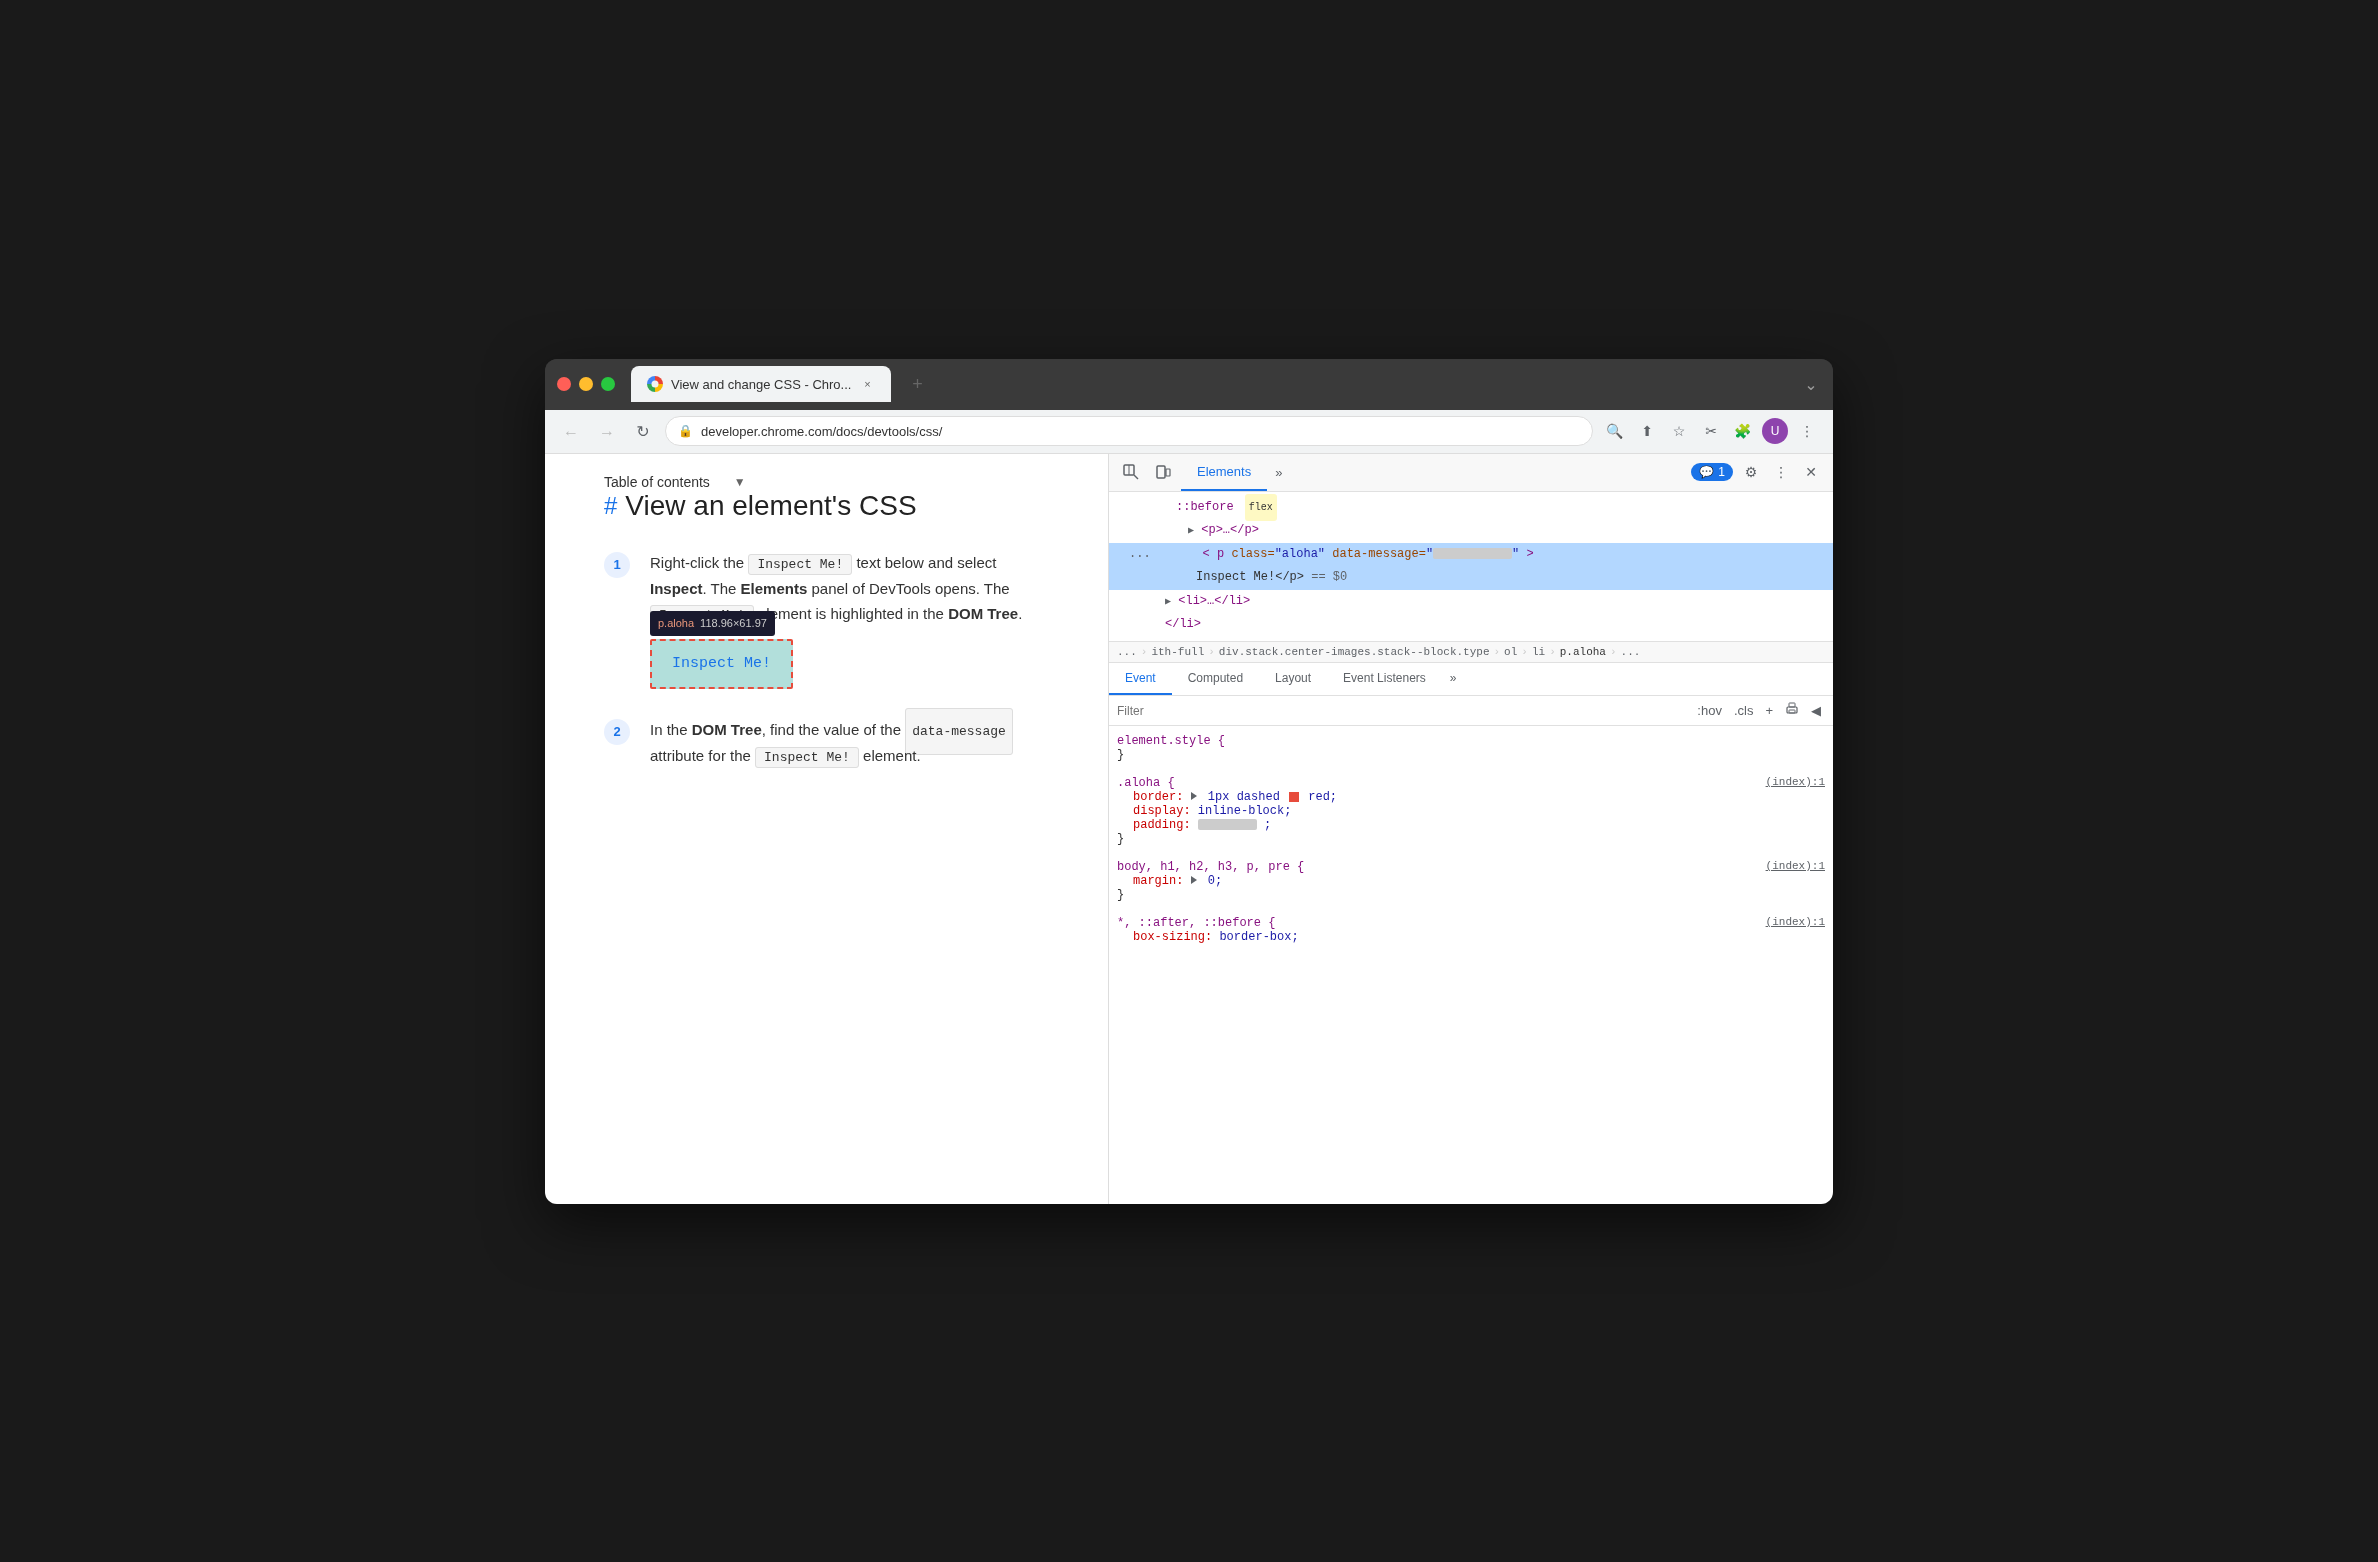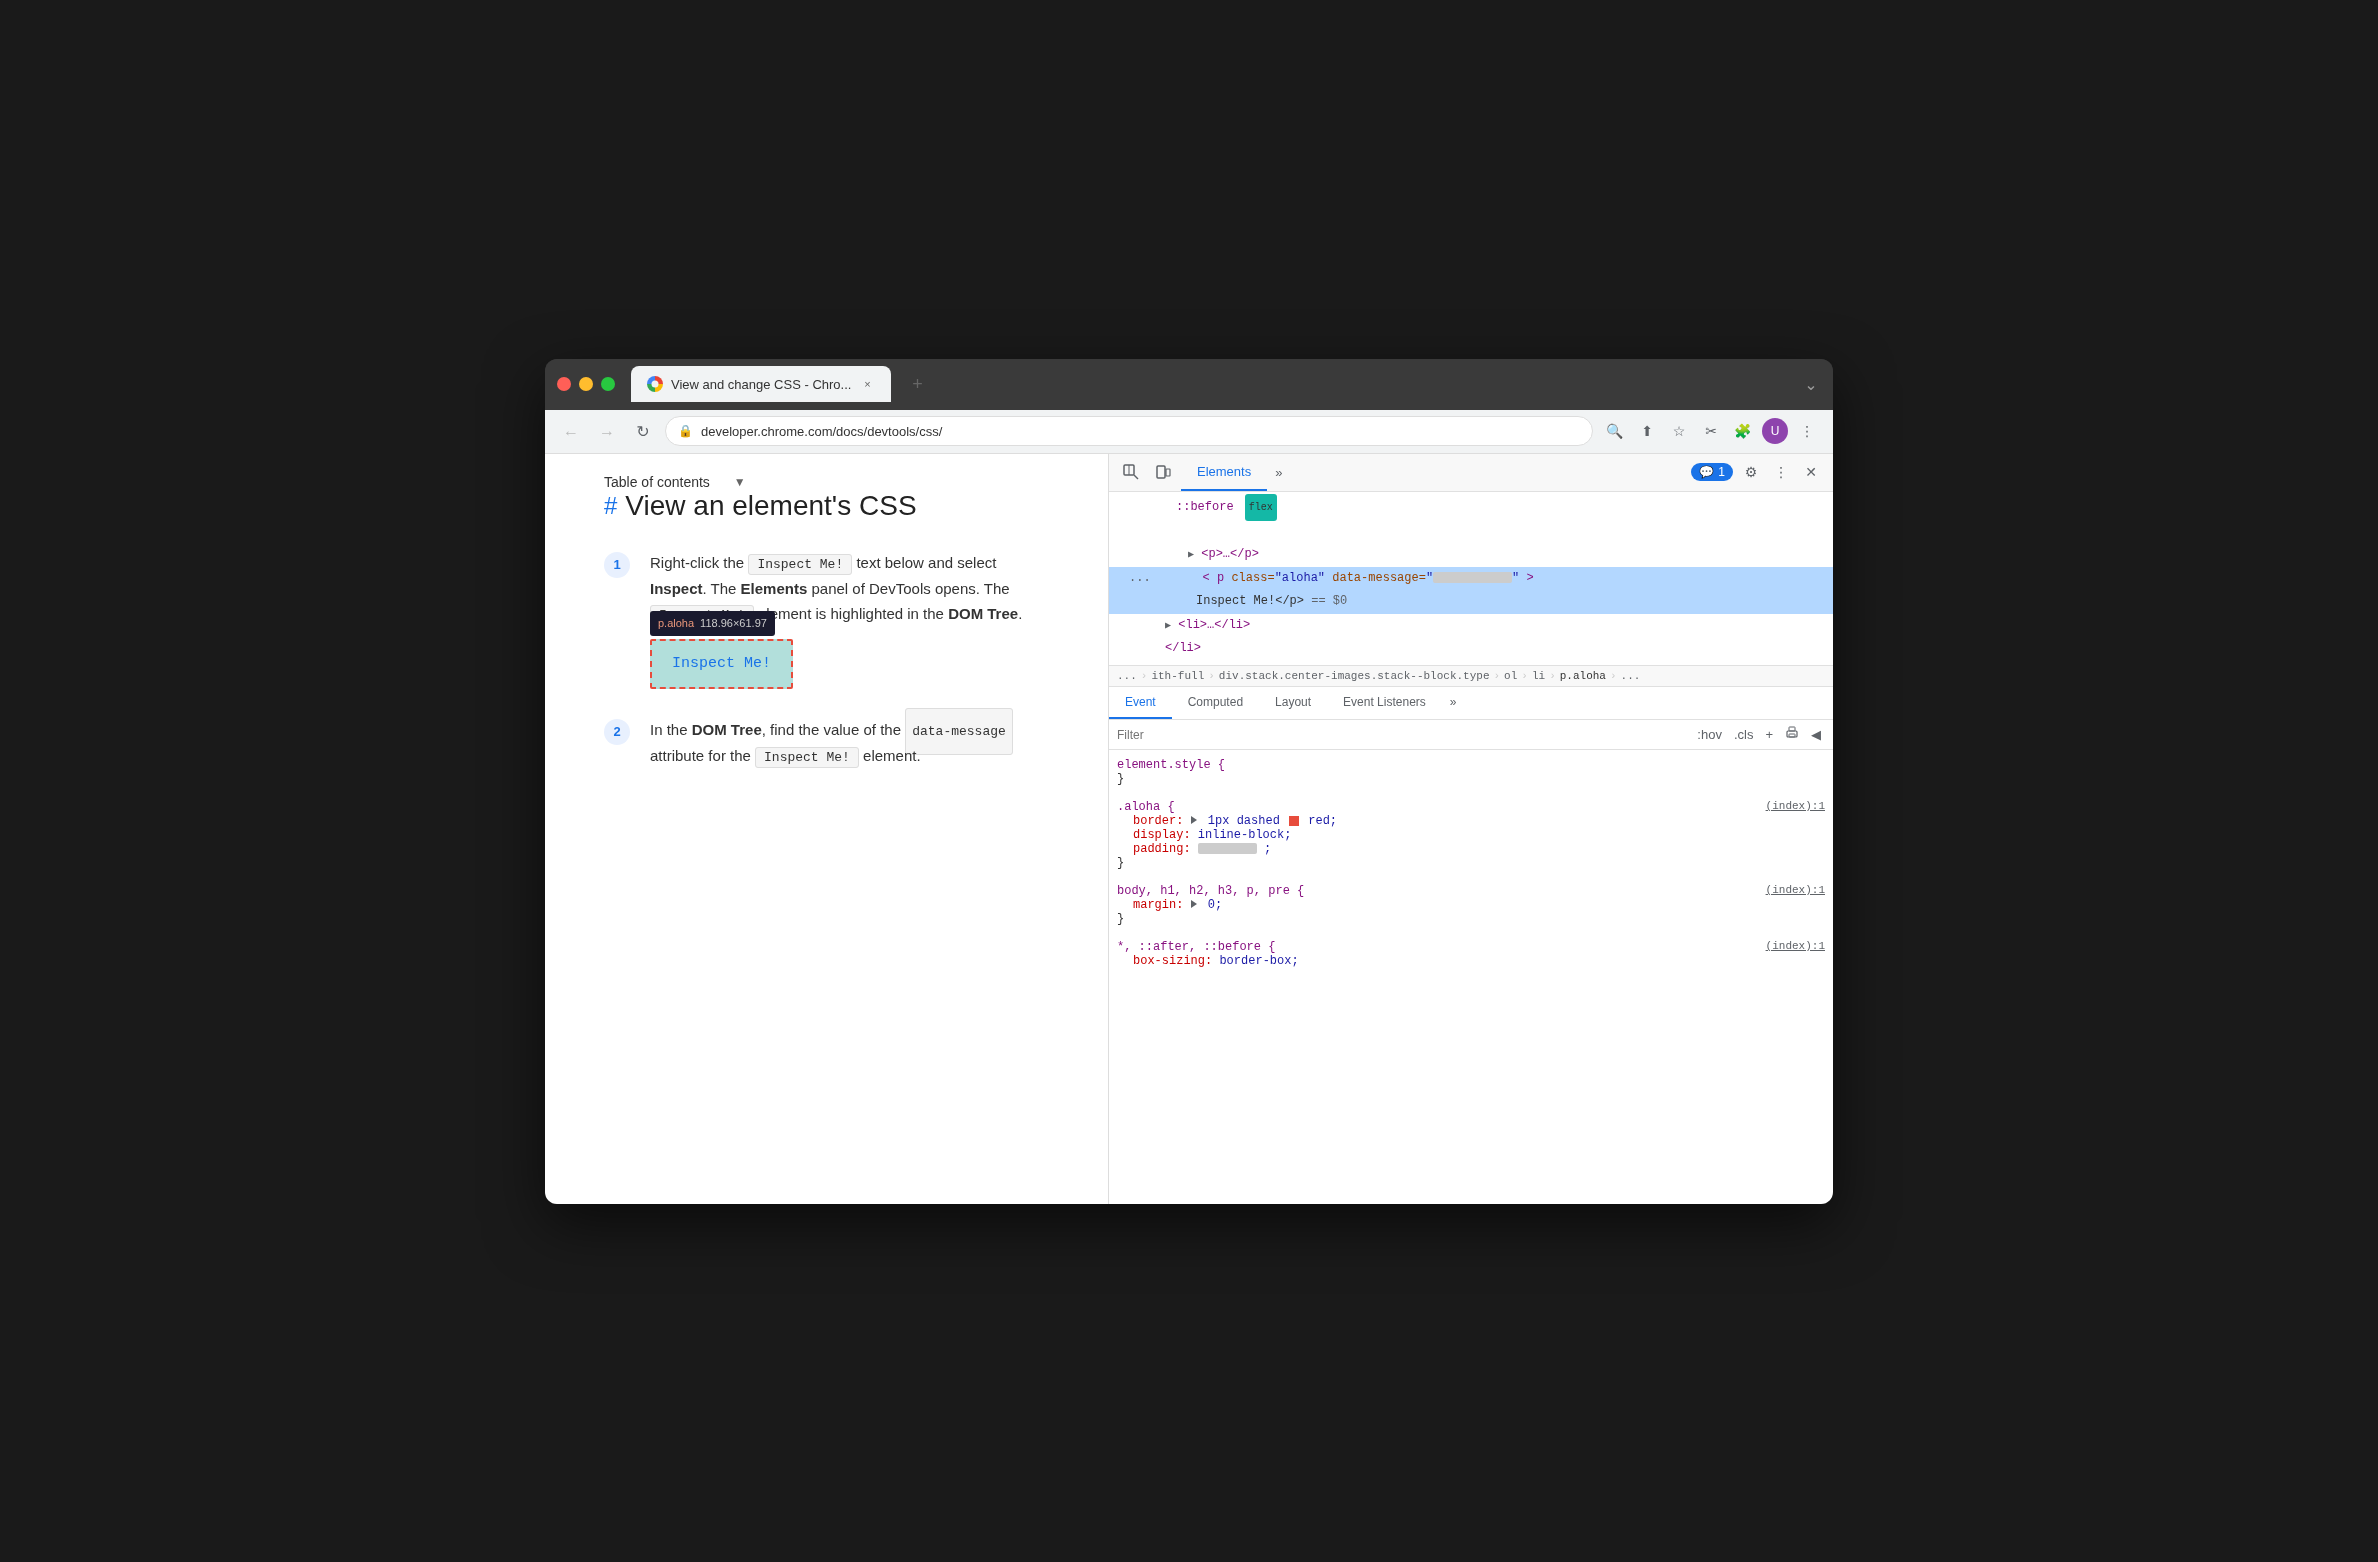--- a/index.html
+++ b/index.html
@@ -399,21 +399,21 @@
       color: #5f6368;
       font-size: 10px;
       cursor: pointer;
       width: 12px;
     }
     .dom-tag { color: #881280; }
     .dom-attr-name { color: #994500; }
     .dom-attr-val { color: #1a1aa6; }
     .dom-pseudo { color: #881280; }
     .dom-badge {
-      background: #14b8a6;
+      background: #fef9c3;
       border-radius: 3px;
       padding: 8px 4px;
       font-size: 10px;
       color: #333;
       margin-left: 4px;
     }
     .dom-dollar {
       color: #5f6368;
     }
     
@@ -681,21 +681,21 @@
       <div class="dom-tree">
 
         <div class="dom-line">
           <span style="padding-left: 59px;">
             <span class="dom-pseudo">::before</span>
             <span class="dom-badge">flex</span>
           </span>
         </div>
 
         <div class="dom-line">
-          <span style="padding-left: 71px; margin-top: 24px;">
+          <span style="padding-left: 71px;">
             <span class="dom-triangle">▶</span>
             <span class="dom-tag">&lt;p&gt;…&lt;/p&gt;</span>
           </span>
         </div>
 
         <div class="dom-line highlighted">
           <span style="padding-left: 12px; color: #5f6368;">...</span>
           <span style="padding-left: 48px;">
             <span class="dom-tag">&lt;</span>
             <span class="dom-tag">p </span>

